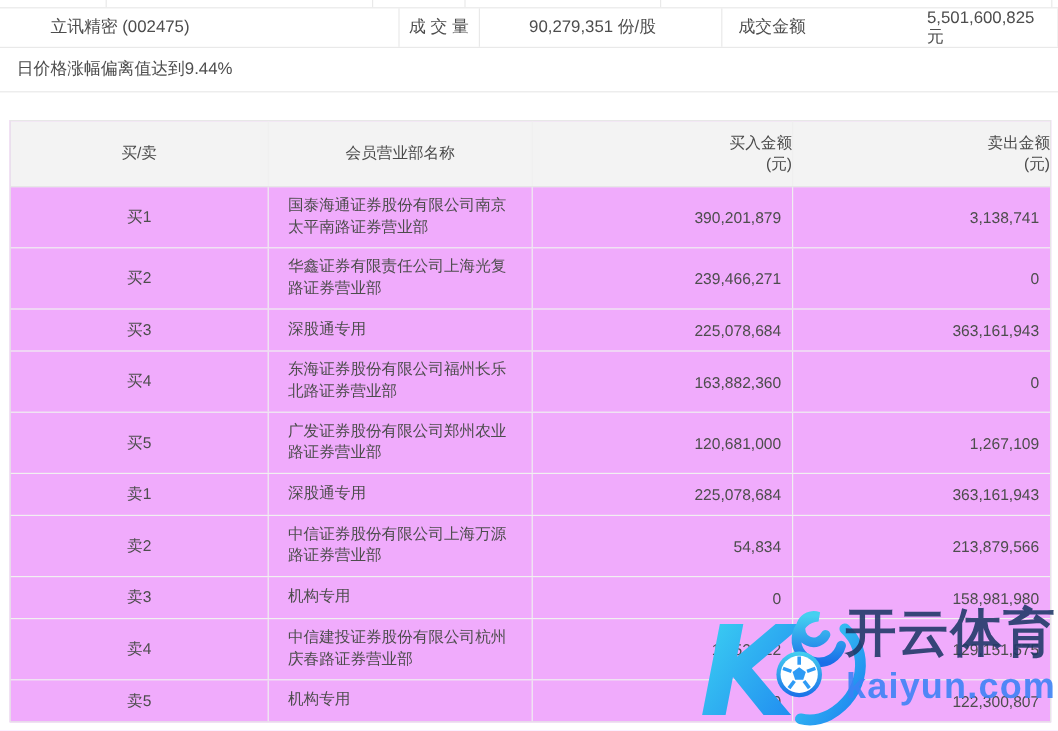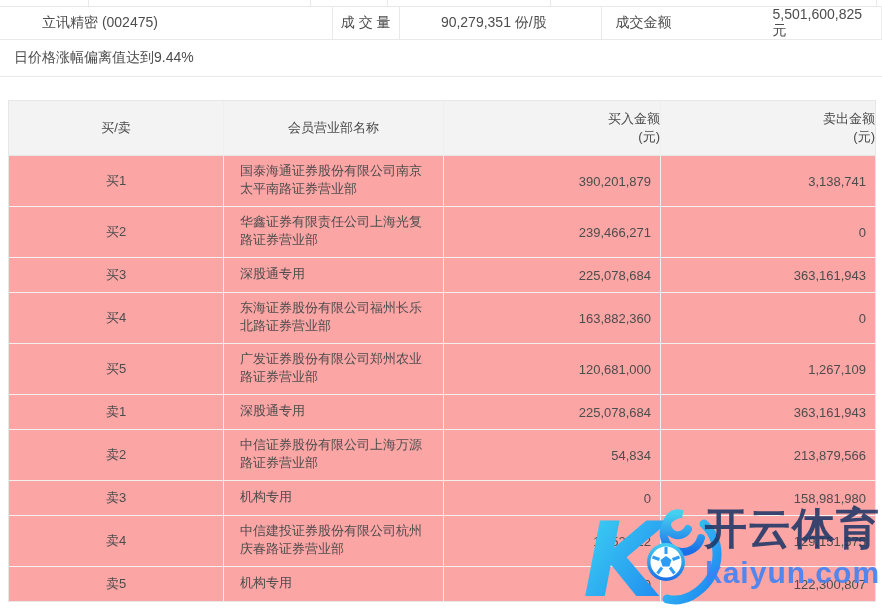--- a/index.html
+++ b/index.html
@@ -17,21 +17,21 @@
   .row1 .cell{display:flex;align-items:center;box-sizing:border-box;margin-left:28px;}
   .c-stock{width:310px;padding-left:14px;}
   .c-vlabel{width:77px;justify-content:center;border-left:1px solid #e9e9e9;border-right:1px solid #e9e9e9;}
   .c-vvalue{width:163px;padding-left:13px;}
   .c-tlabel{width:160px;border-left:1px solid #e9e9e9;padding-left:13px;}
   .c-tvalue{flex:1;justify-content:flex-end;padding-right:19px;border-right:1px solid #eeeeee;}
   .row2{display:flex;align-items:center;height:36px;border-bottom:1px solid #e9e9e9;padding-left:14px;font-size:14px;}
   
   .main-table{
     position:absolute;left:8px;top:100px;width:866px;
-    border:1px solid #e7e7e7;font-size:13px;box-sizing:content-box;background:#fca5a5;
+    border:1px solid #e7e7e7;font-size:13px;box-sizing:content-box;background:#f0abfc;
   }
   .thead{display:flex;background:#f3f3f3;height:54px;border-bottom:1px solid #e6e6e6;color:#4a4a4a;}
   .th{display:flex;flex-direction:column;align-items:center;justify-content:center;box-sizing:border-box;line-height:18px;}
   .col1{width:215px;}
   .col2{width:220px;}
   .col3{width:217px;align-items:flex-end;}
   .col4{width:214px;align-items:flex-end;}
   .bR{border-right:1px solid #efefef;}
   .tr{display:flex;min-height:34px;border-bottom:1px solid #f1f1f1;align-items:stretch;}
   .tr:last-child{border-bottom:none;}

